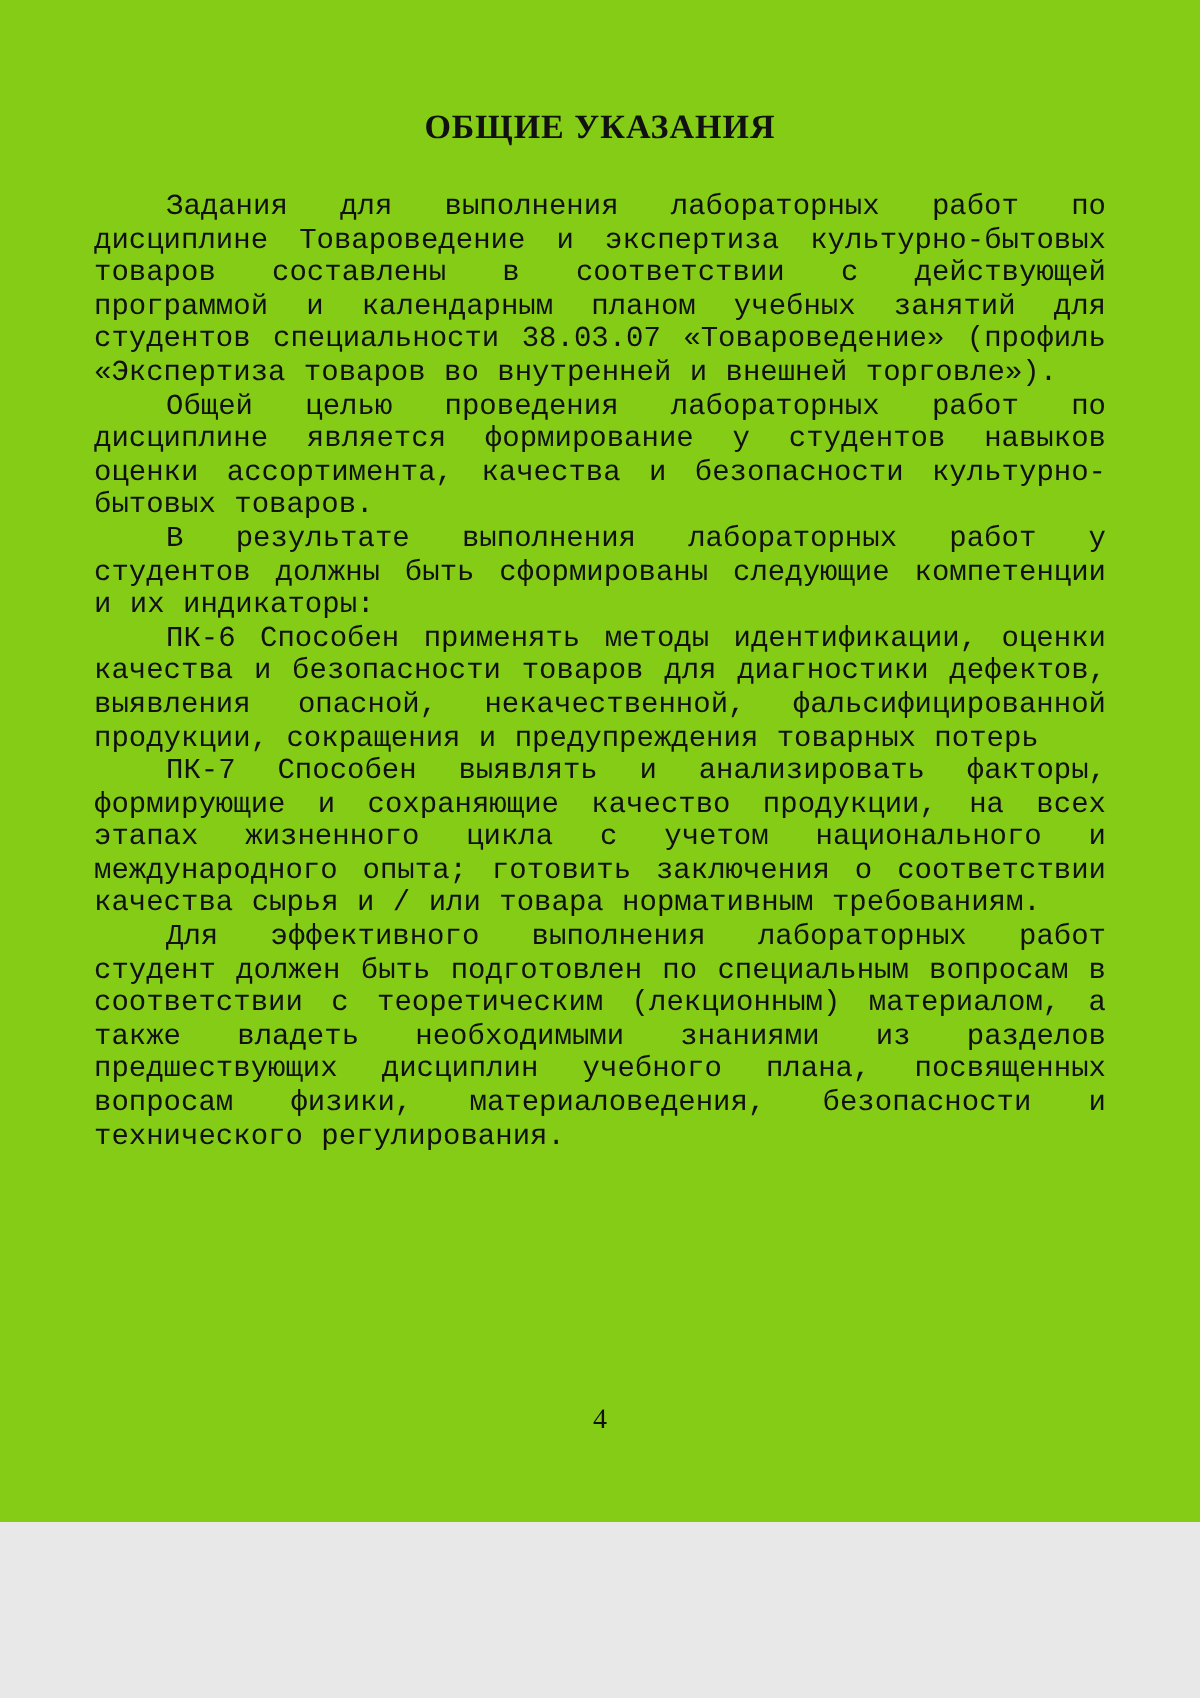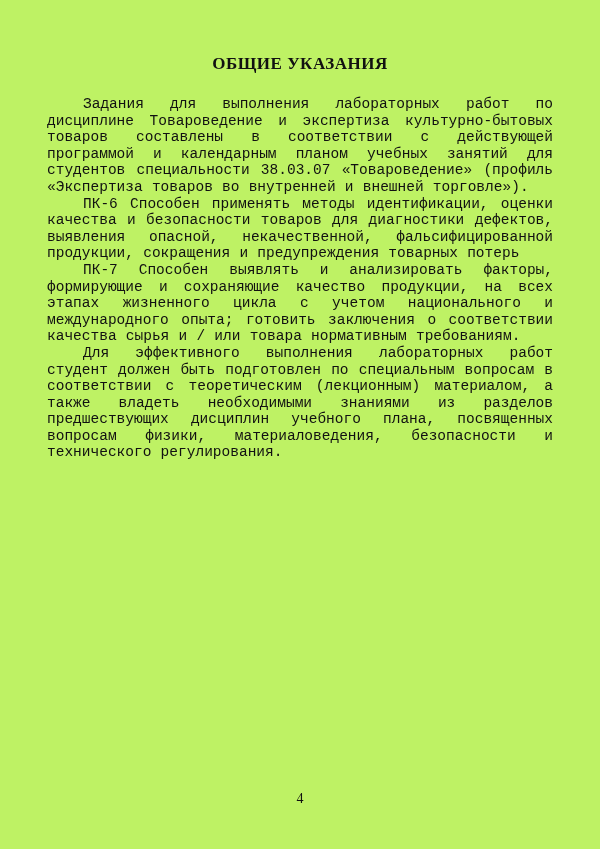--- a/index.html
+++ b/index.html
@@ -4,23 +4,23 @@
 <style>
   html, body {
     margin: 0;
     padding: 0;
     background: #e8e8e8;
     font-family: "Liberation Serif", "DejaVu Serif", serif;
   }
   .page {
     position: relative;
     width: 600px;
-    height: 849px;
+    height: 761px;
     margin: 0 auto;
-    background: #bef264;
+    background: #84cc16;
     box-shadow: 0 0 4px rgba(0,0,0,0.25);
     overflow: hidden;
     box-sizing: border-box;
   }
   .content {
     position: absolute;
     top: 54px;
     left: 47px;
     right: 47px;
   }
@@ -53,19 +53,21 @@
   }
 </style>
 </head>
 <body>
 
 <div class="page">
   <div class="content">
     <h1 class="doc-title">ОБЩИЕ УКАЗАНИЯ</h1>
     <div class="body-text">
       <p>Задания для выполнения лабораторных работ по дисциплине Товароведение и экспертиза культурно-бытовых товаров составлены в соответствии с действующей программой и календарным планом учебных занятий для студентов специальности 38.03.07 «Товароведение» (профиль «Экспертиза товаров во внутренней и внешней торговле»).</p>
+      <p>Общей целью проведения лабораторных работ по дисциплине является формирование у студентов навыков оценки ассортимента, качества и безопасности культурно-бытовых товаров.</p>
+      <p>В результате выполнения лабораторных работ у студентов должны быть сформированы следующие компетенции и их индикаторы:</p>
       <p>ПК-6 Способен применять методы идентификации, оценки качества и безопасности товаров для диагностики дефектов, выявления опасной, некачественной, фальсифицированной продукции, сокращения и предупреждения товарных потерь</p>
       <p>ПК-7 Способен выявлять и анализировать факторы, формирующие и сохраняющие качество продукции, на всех этапах жизненного цикла с учетом национального и международного опыта; готовить заключения о соответствии качества сырья и / или товара нормативным требованиям.</p>
       <p>Для эффективного выполнения лабораторных работ студент должен быть подготовлен по специальным вопросам в соответствии с теоретическим (лекционным) материалом, а также владеть необходимыми знаниями из разделов предшествующих дисциплин учебного плана, посвященных вопросам физики, материаловедения, безопасности и технического регулирования.</p>
     </div>
   </div>
   <div class="page-number">4</div>
 </div>
 
 </body></html>

